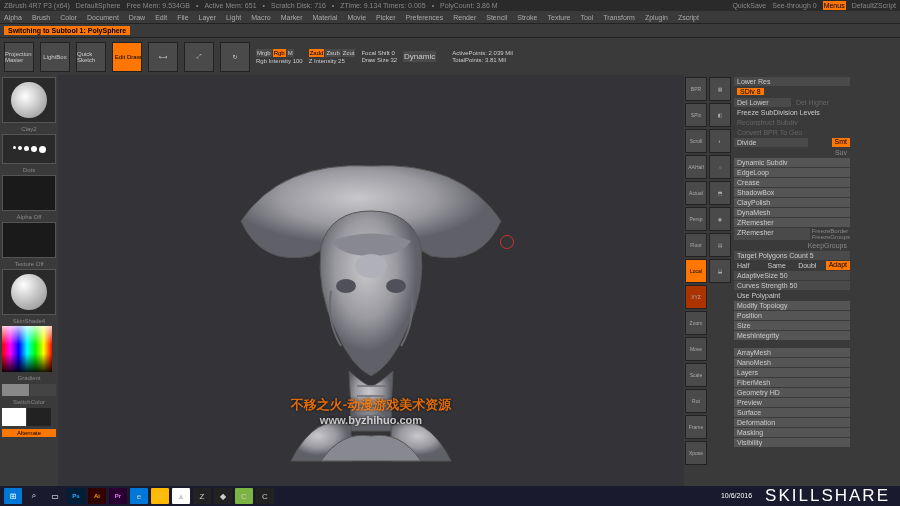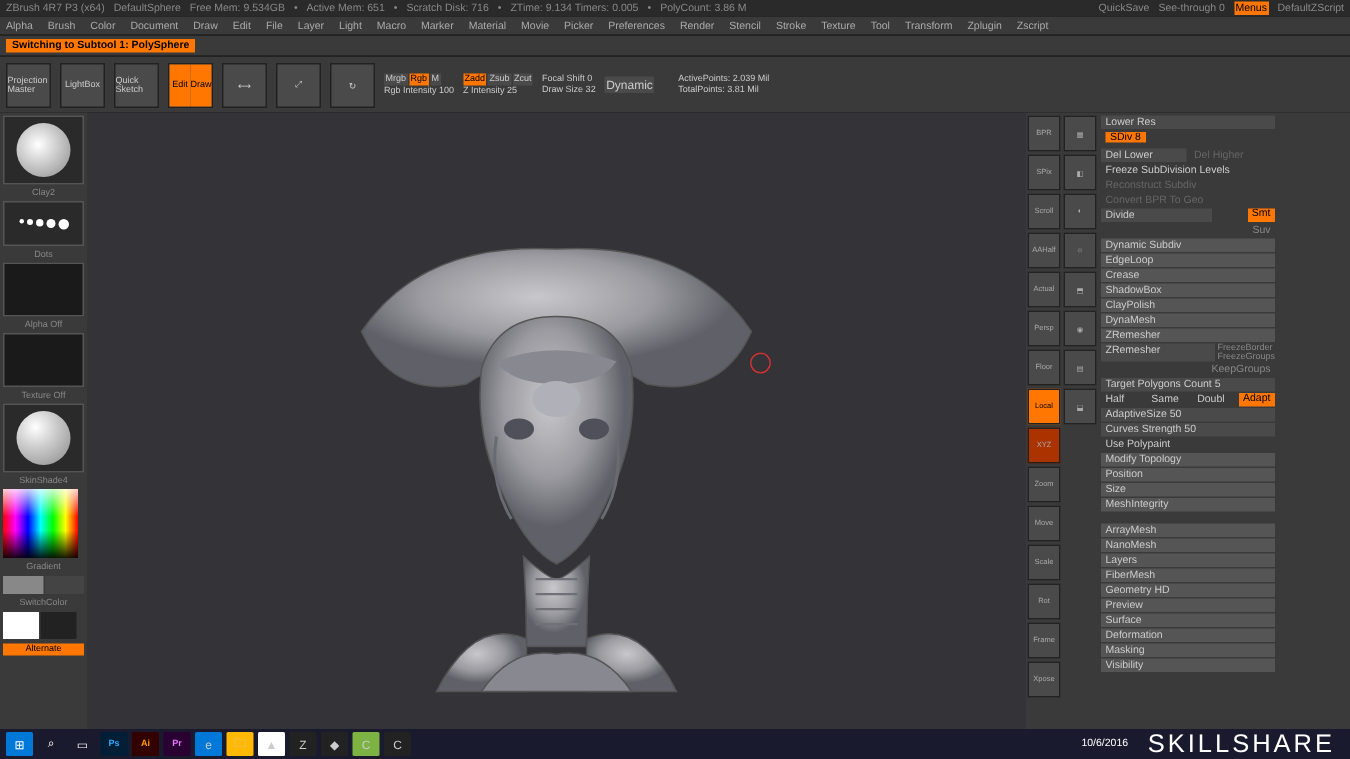--- a/index.html
+++ b/index.html
@@ -237,20 +237,24 @@
         <path d="M168 280 Q170 310 170 340 L210 340 Q210 310 212 280 Q195 295 190 295 Q185 295 168 280 Z" fill="url(#g1)" stroke="#555"></path>
 
         <path d="M176 295 L204 295 M176 305 L204 305 M176 315 L204 315 M176 325 L204 325" stroke="#707078" stroke-width="1.5"></path>
 
         <path d="M110 370 Q135 320 170 335 L170 370 Z" fill="url(#g1)" stroke="#555"></path>
         <path d="M270 370 Q245 320 210 335 L210 370 Z" fill="url(#g1)" stroke="#555"></path>
         <path d="M140 370 Q160 340 190 345 Q220 340 240 370 Z" fill="#888890" stroke="#555"></path>
       </svg>
     </div>
     <div class="red-ring"></div>
+    <div class="watermark">
+      <div>不移之火-动漫游戏美术资源</div>
+      <div class="line2">www.byzhihuo.com</div>
+    </div>
   </div>
 
   <div class="ribbon">
     <div class="ribbon-btn">BPR</div>
     <div class="ribbon-btn">SPix</div>
     <div class="ribbon-btn">Scroll</div>
     <div class="ribbon-btn">AAHalf</div>
     <div class="ribbon-btn">Actual</div>
     <div class="ribbon-btn">Persp</div>
     <div class="ribbon-btn">Floor</div>

